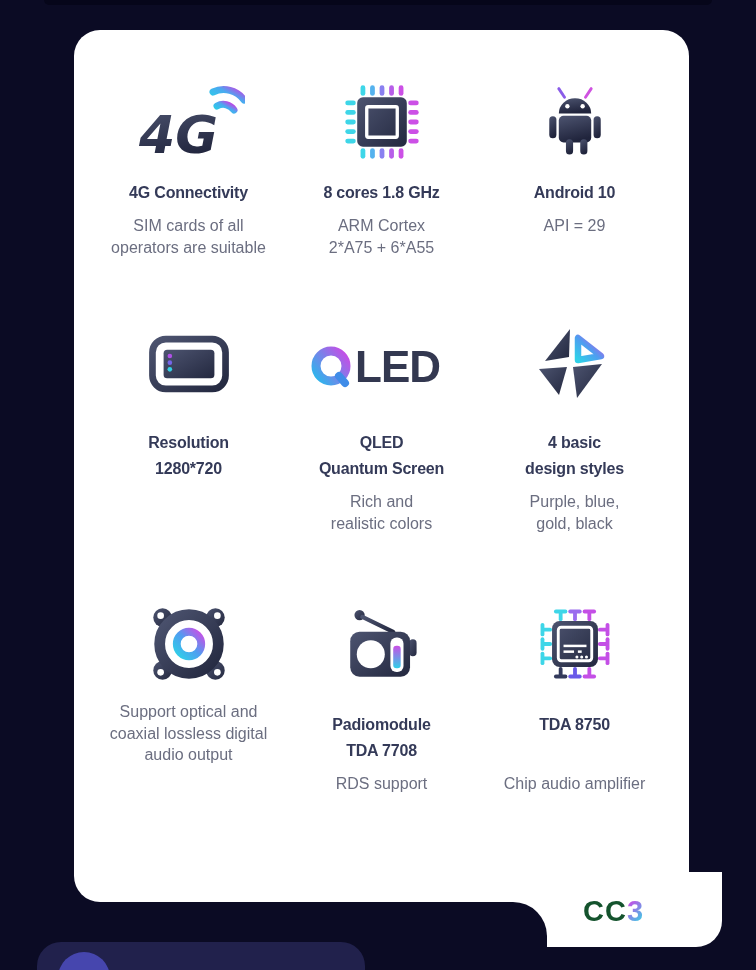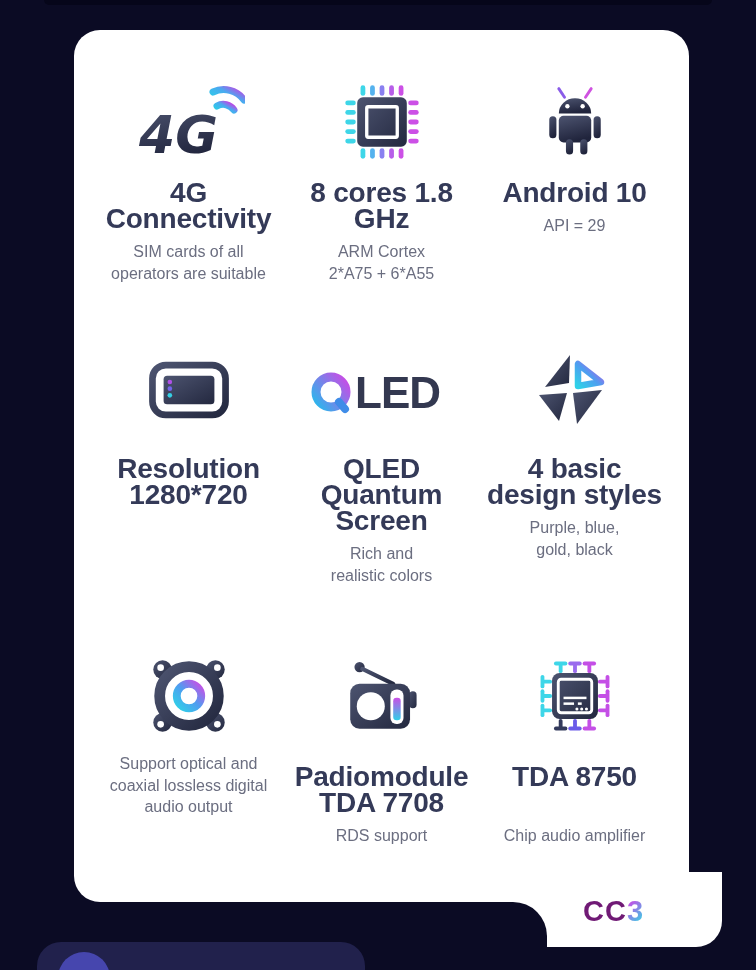--- a/index.html
+++ b/index.html
@@ -15,31 +15,31 @@
   .stage{position:relative;width:756px;height:970px;background:var(--bg);overflow:hidden;margin:0 auto;}
   .top-strip{position:absolute;left:44px;top:0;width:668px;height:5px;background:#06061a;border-radius:0 0 5px 5px;}
   .card{position:absolute;left:37px;top:30px;width:615px;height:872px;background:var(--card);
         border-radius:26px 26px 0 26px;padding:0 18px;margin-left:37px;}
   .row{display:grid;grid-template-columns:repeat(3,1fr);text-align:center;}
   .row1{margin-top:46px;}
   .row2{margin-top:60px;}
   .row3{margin-top:62px;}
   .icon-box{height:92px;display:flex;align-items:center;justify-content:center;}
   .row3 .icon-box{height:96px;}
-  .cell-title{margin-top:12px;font-size:28px;line-height:26px;font-weight:bold;color:var(--title);
+  .cell-title{margin-top:12px;font-size:16px;line-height:26px;font-weight:bold;color:var(--title);
               white-space:pre-line;min-height:26px;letter-spacing:-0.2px;}
   .row2 .cell-title,.row3 .cell-title{margin-top:20px;min-height:52px;}
   .cell-sub{margin-top:9px;font-size:16px;line-height:21.5px;color:var(--sub);white-space:pre-line;}
   
   .tab{position:absolute;left:505px;top:872px;width:217px;height:75px;background:var(--card);
        border-radius:0 0 26px 26px;display:flex;justify-content:center;align-items:flex-start;padding-top:24px;}
   .bite{position:absolute;left:505px;top:902px;width:42px;height:45px;background:var(--bg);
         border-radius:0 34px 0 0;}
   .cc3{font-weight:bold;font-size:29px;letter-spacing:1px;line-height:30px;}
-  .cc3 .cc{color:#701a75;}
+  .cc3 .cc{color:#14532d;}
   .cc3 .c3{background:linear-gradient(135deg,#c44fe6 20%,#35d0e4 85%);
            -webkit-background-clip:text;background-clip:text;color:transparent;}
   
   .next-card{position:absolute;left:37px;top:942px;width:328px;height:60px;background:#21214c;border-radius:24px;}
   .next-circle{position:absolute;left:58px;top:952px;width:52px;height:52px;border-radius:50%;background:#4646ae;}
   svg{display:block;}
 </style>
 </head>
 <body>
 

